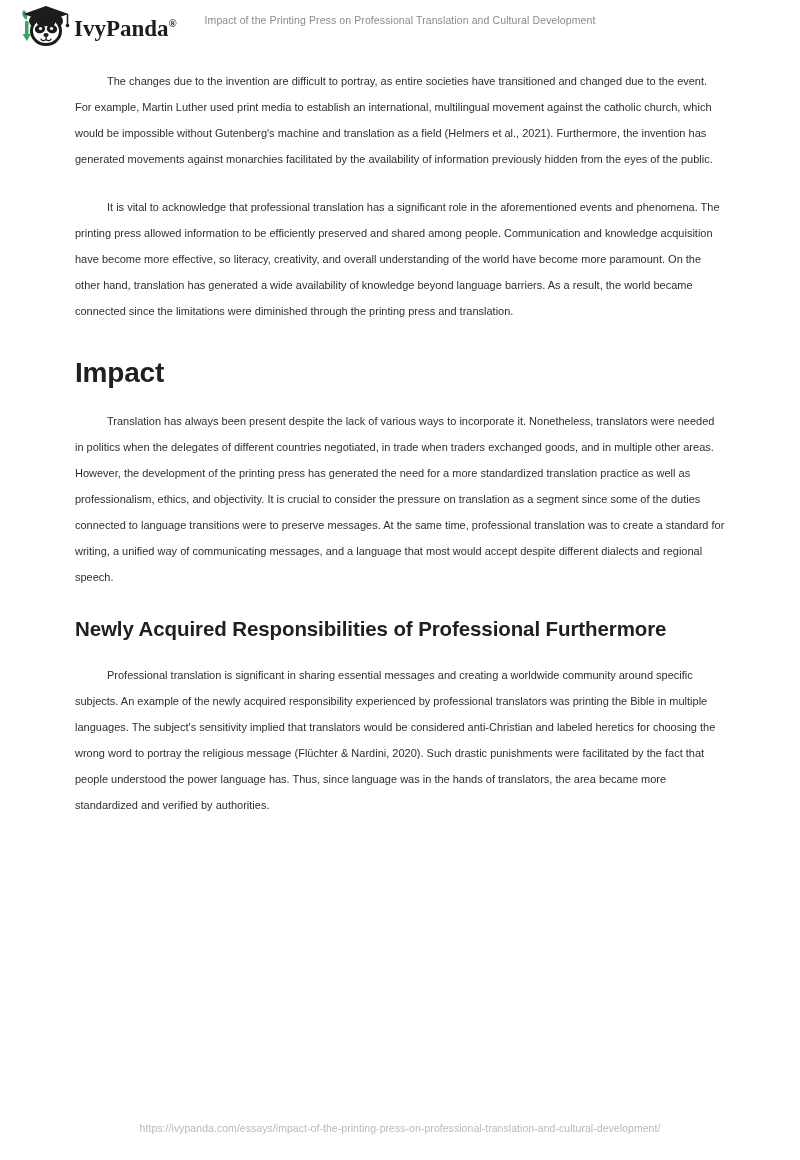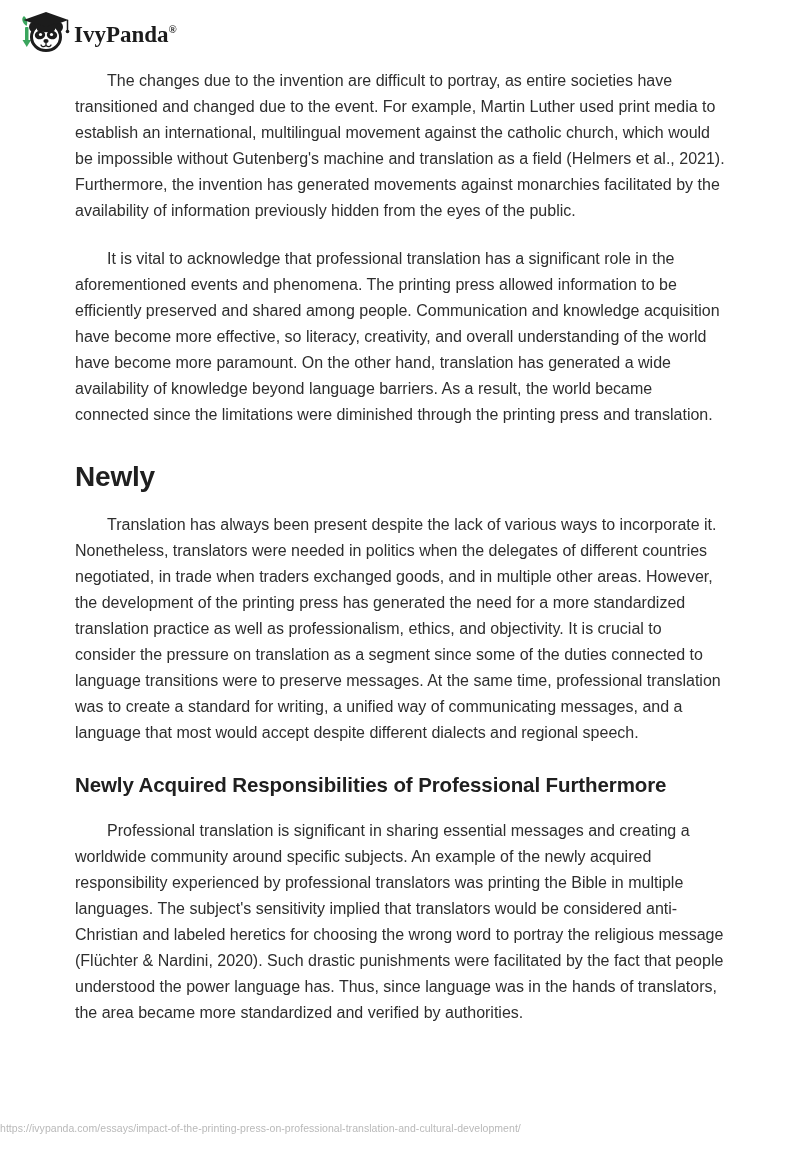--- a/index.html
+++ b/index.html
@@ -21,21 +21,21 @@
   
   .page-header {
     position: relative;
     height: 64px;
     width: 100%;
   }
 
   .brand {
     position: absolute;
     left: 18px;
-    top: 8px;
+    top: 2px;
     display: flex;
     align-items: center;
     height: 50px;
   }
 
   .brand-mark {
     width: 52px;
     height: 50px;
     display: block;
     flex: 0 0 auto;
@@ -74,21 +74,21 @@
 
   
   .content {
     position: absolute;
     left: 75px;
     top: 68px;
     width: 650px;
   }
 
   .para {
-    font-size: 16px;
+    font-size: 11px;
     line-height: 26px;
     color: #2e2e2e;
     text-indent: 32px;
     margin: 0 0 22px 0;
     text-align: left;
     word-spacing: 0px;
   }
 
   .para.tight {
     margin-bottom: 32px;
@@ -111,20 +111,21 @@
     line-height: 34px;
     letter-spacing: -0.1px;
   }
 
   
   .page-footer {
     position: absolute;
     left: 0;
     right: 0;
     bottom: 24px;
+    text-align: center;
   }
   .footer-url {
     font-size: 10.5px;
     color: #b9b9b9;
     font-family: "Liberation Sans", sans-serif;
     letter-spacing: 0.05px;
     white-space: nowrap;
   }
 </style>
 </head>
@@ -161,29 +162,30 @@
       <path d="M56 8 L101 24 L56 40 L11 24 Z" fill="#1c1c1c"></path>
 
       <path d="M38 31 L38 43 C 38 50, 74 50, 74 43 L74 31 L56 38 Z" fill="#1c1c1c"></path>
 
       <path d="M99 25 L99 44" stroke="#1c1c1c" stroke-width="3" fill="none" stroke-linecap="round"></path>
       <circle cx="99" cy="47" r="3.6" fill="#1c1c1c"></circle>
     </svg>
     <span class="brand-name"><span>IvyPanda</span><span class="reg">®</span></span>
   </div>
 
+  <div class="header-title">Impact of the Printing Press on Professional Translation and Cultural Development</div>
 </div>
 
 <div class="content">
 
   <p class="para">The changes due to the invention are difficult to portray, as entire societies have transitioned and changed due to the event. For example, Martin Luther used print media to establish an international, multilingual movement against the catholic church, which would be impossible without Gutenberg's machine and translation as a field (Helmers et al., 2021). Furthermore, the invention has generated movements against monarchies facilitated by the availability of information previously hidden from the eyes of the public.</p>
 
   <p class="para tight">It is vital to acknowledge that professional translation has a significant role in the aforementioned events and phenomena. The printing press allowed information to be efficiently preserved and shared among people. Communication and knowledge acquisition have become more effective, so literacy, creativity, and overall understanding of the world have become more paramount. On the other hand, translation has generated a wide availability of knowledge beyond language barriers. As a result, the world became connected since the limitations were diminished through the printing press and translation.</p>
 
-  <h2 class="section-title">Newly</h2>
+  <h2 class="section-title">Impact</h2>
 
   <p class="para">Translation has always been present despite the lack of various ways to incorporate it. Nonetheless, translators were needed in politics when the delegates of different countries negotiated, in trade when traders exchanged goods, and in multiple other areas. However, the development of the printing press has generated the need for a more standardized translation practice as well as professionalism, ethics, and objectivity. It is crucial to consider the pressure on translation as a segment since some of the duties connected to language transitions were to preserve messages. At the same time, professional translation was to create a standard for writing, a unified way of communicating messages, and a language that most would accept despite different dialects and regional speech.</p>
 
   <h3 class="sub-title">Newly Acquired Responsibilities of Professional Furthermore</h3>
 
   <p class="para">Professional translation is significant in sharing essential messages and creating a worldwide community around specific subjects. An example of the newly acquired responsibility experienced by professional translators was printing the Bible in multiple languages. The subject's sensitivity implied that translators would be considered anti-Christian and labeled heretics for choosing the wrong word to portray the religious message (Flüchter &amp; Nardini, 2020). Such drastic punishments were facilitated by the fact that people understood the power language has. Thus, since language was in the hands of translators, the area became more standardized and verified by authorities.</p>
 
 </div>
 
 <div class="page-footer">

